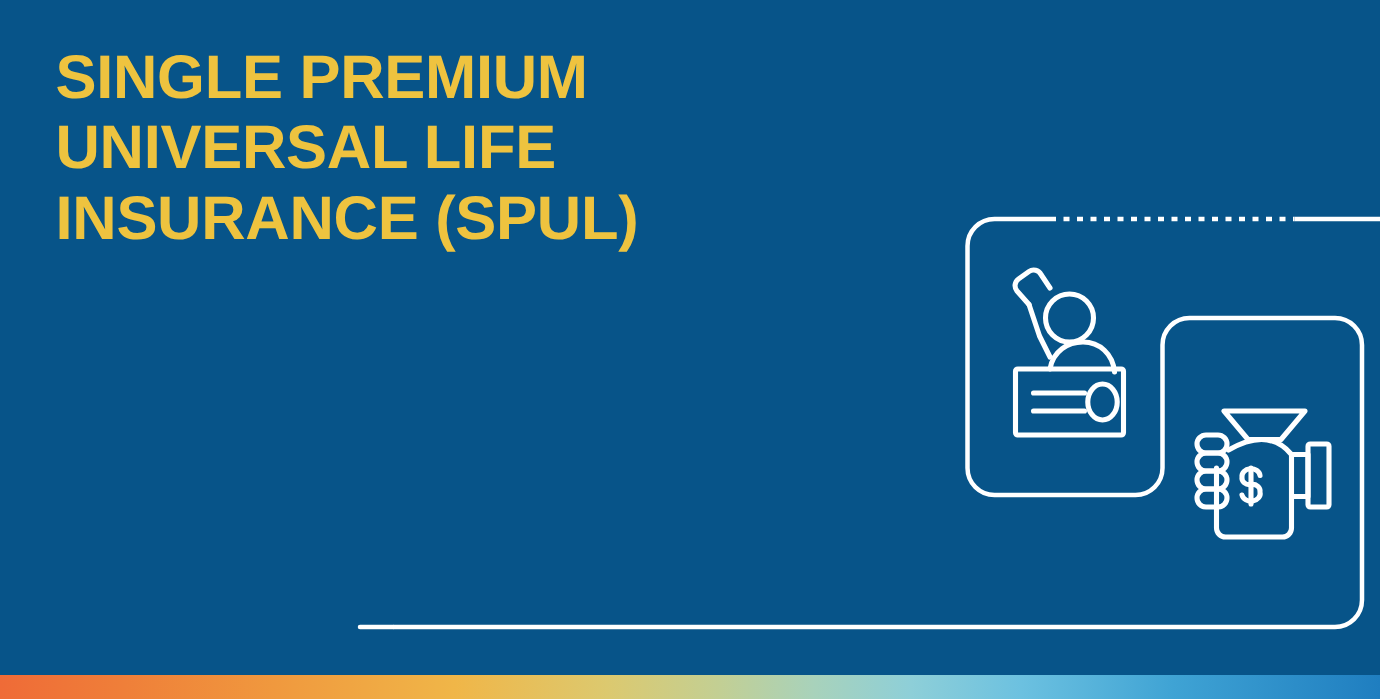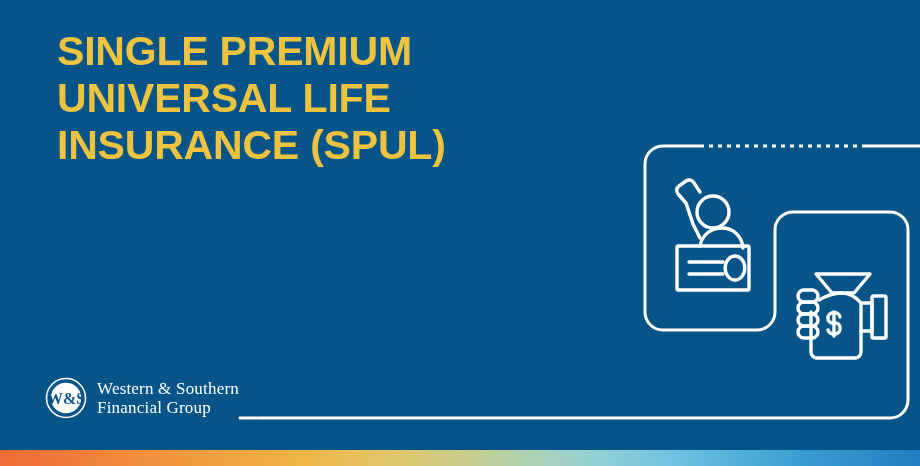--- a/index.html
+++ b/index.html
@@ -22,21 +22,20 @@
     background: #075489;
     overflow: hidden;
   }
 
   
   .content {
     position: absolute;
     left: 37px;
     top: 28px;
     width: 580px;
-    margin-left: 20px;
   }
 
   .headline {
     margin: 0;
     color: #eec33f;
     font-family: "Liberation Sans", sans-serif;
     font-size: 41px;
     line-height: 47px;
     font-weight: bold;
     letter-spacing: -0.2px;
@@ -168,24 +167,15 @@
 
       <rect x="872" y="296" width="14" height="42" rx="1.5"></rect>
     </g>
   </svg>
 
   <div class="content">
     <h1 class="headline">Single Premium Universal Life
 Insurance (SPUL)</h1>
   </div>
 
-  <div class="logo">
-    <svg class="logo-mark" viewBox="0 0 44 44" xmlns="http://www.w3.org/2000/svg">
-      <circle cx="22" cy="22" r="19.5" fill="none" stroke="#ffffff" stroke-width="1.6"></circle>
-      <circle cx="22" cy="22" r="15.2" fill="#ffffff"></circle>
-      <text x="22" y="28" text-anchor="middle" font-family="'Liberation Serif', serif" font-size="16" font-weight="bold" fill="#075489">W&amp;S</text>
-    </svg>
-    <div class="logo-text">Western &amp; Southern
-Financial Group</div>
-  </div>
 
   <div class="gradient-bar"></div>
 </div>
 
 </body></html>

